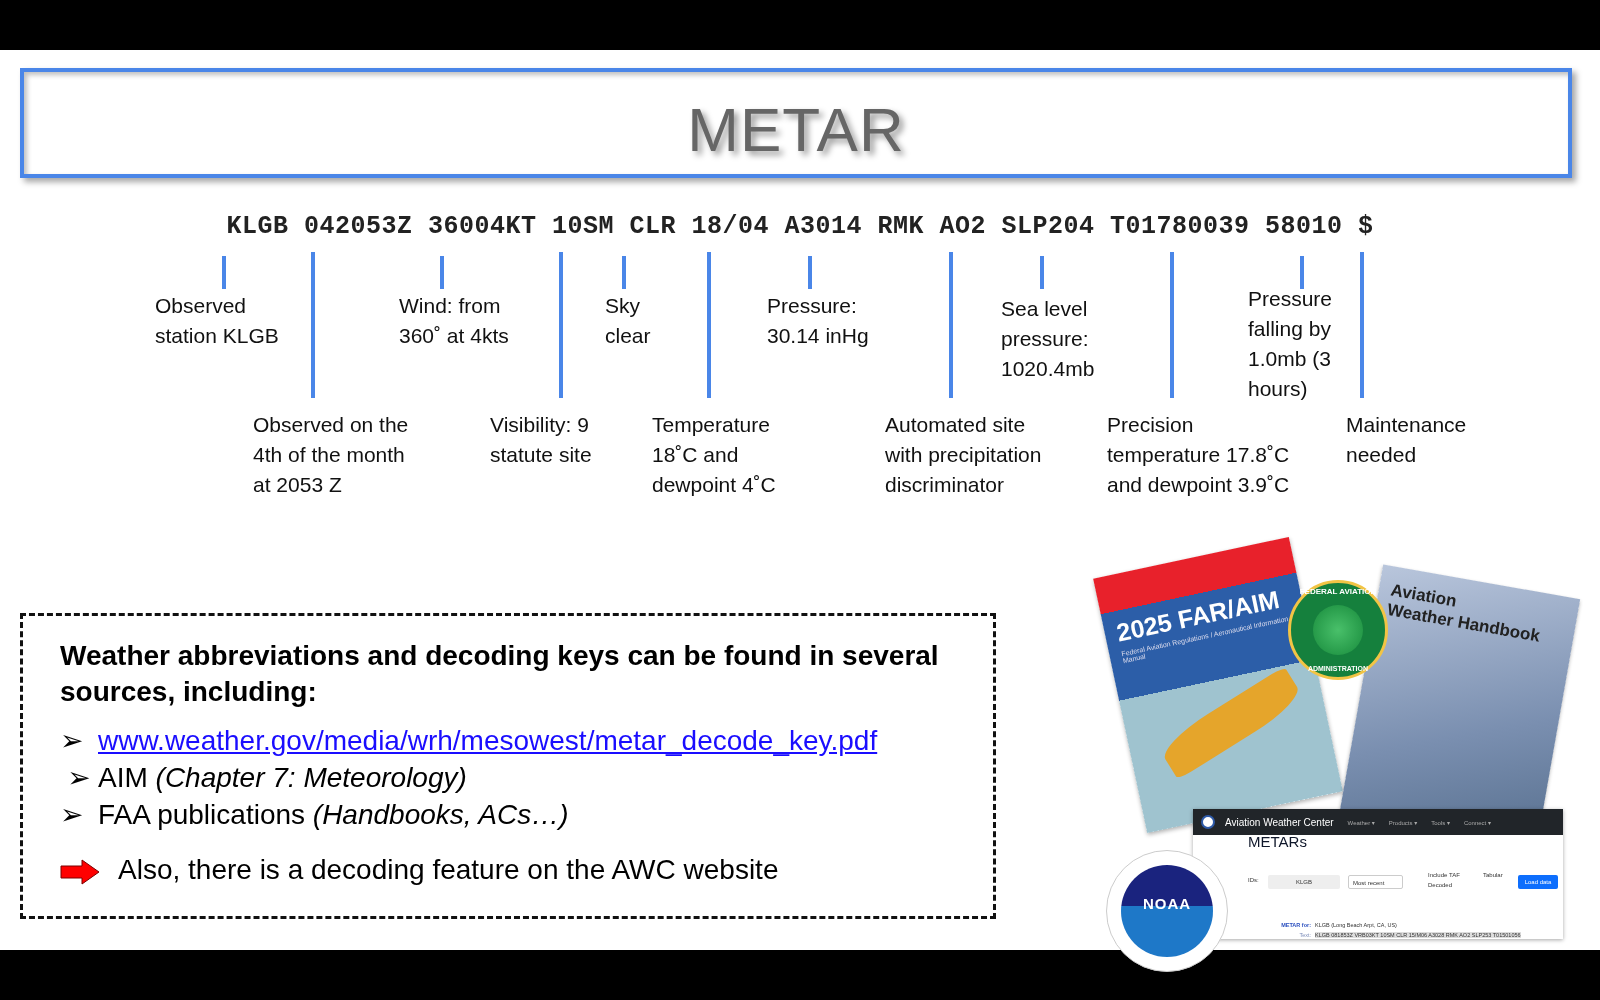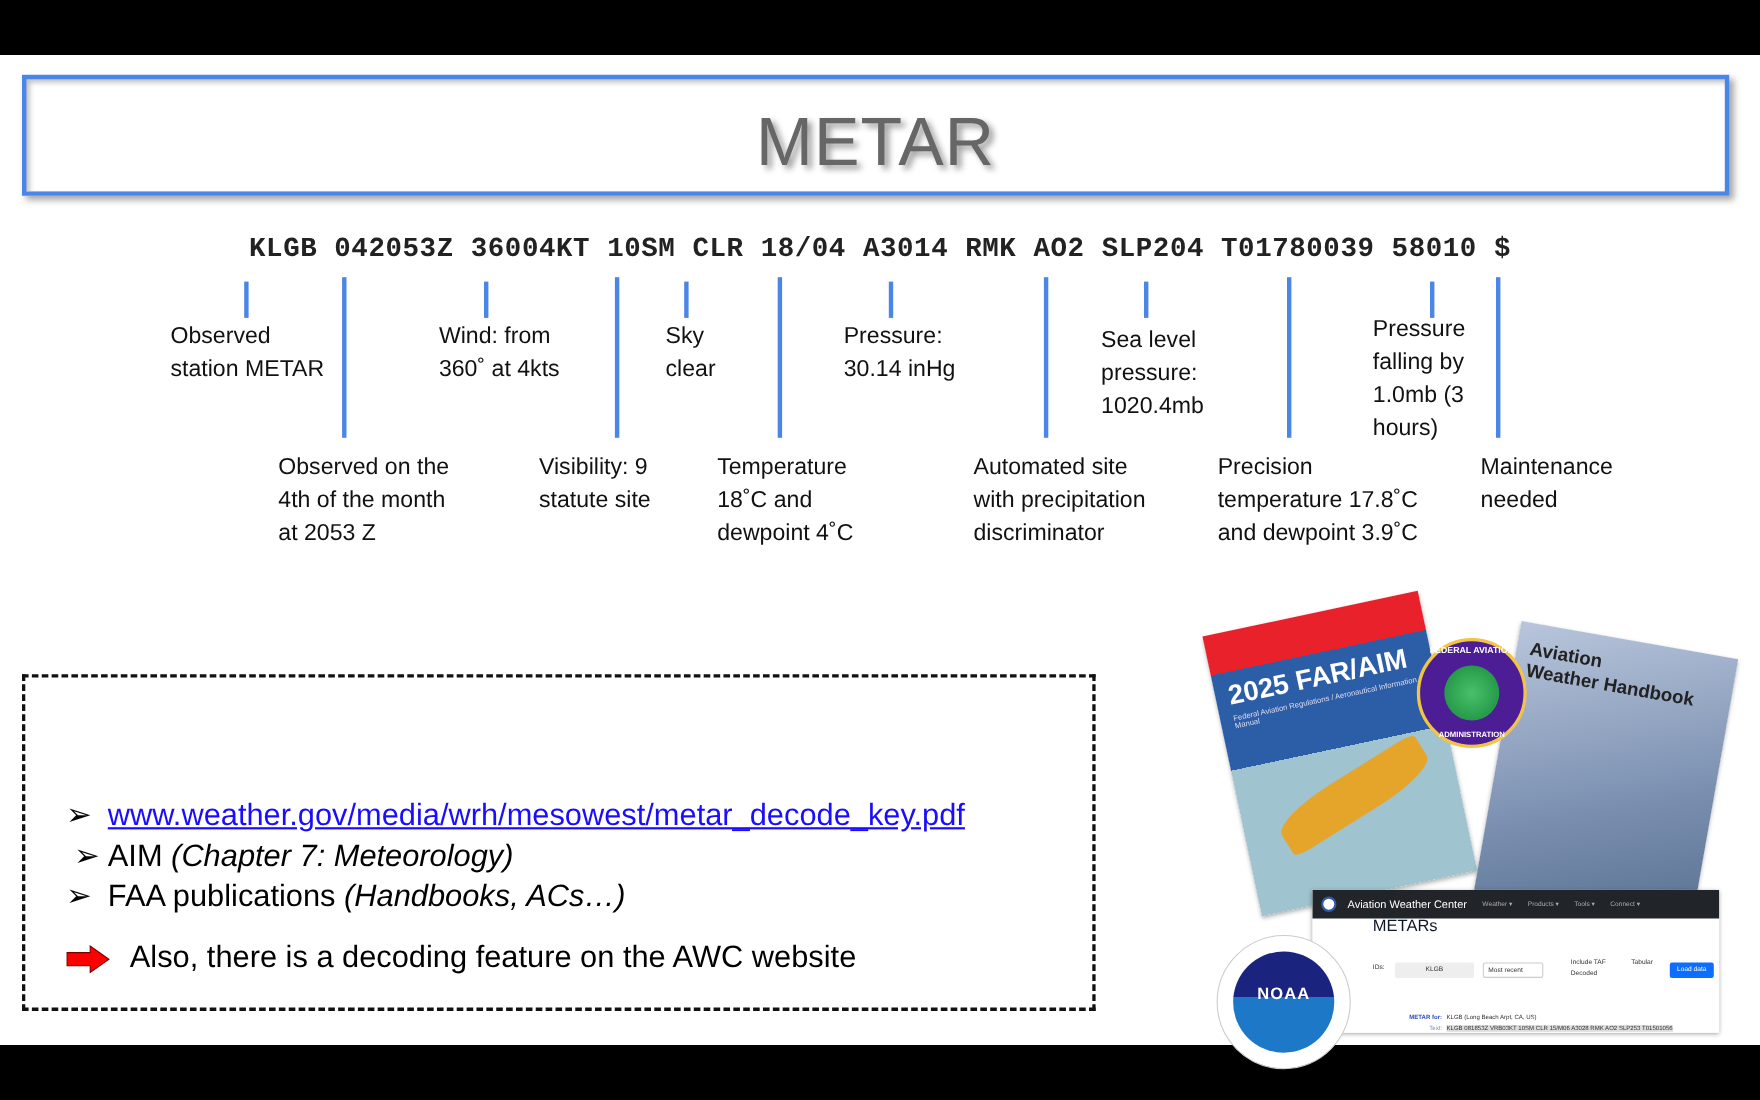--- a/index.html
+++ b/index.html
@@ -18,21 +18,21 @@
   .bullet i{font-style:italic;}
   .awc-note{position:absolute;left:37px;top:238px;font-size:28px;color:#000;white-space:nowrap;}
   .red-arrow{display:inline-block;vertical-align:middle;margin-right:18px;}
   
   .book-far{position:absolute;left:1118px;top:505px;width:200px;height:260px;transform:rotate(-12deg);background:linear-gradient(#e8212b 0 14%,#2c5ea8 14% 48%,#9fc3cf 48% 100%);box-shadow:0 2px 4px rgba(0,0,0,0.3);overflow:hidden;}
   .book-far .t{position:absolute;left:12px;top:44px;color:#fff;font-weight:bold;font-size:25px;}
   .book-far .sub{position:absolute;left:12px;top:76px;color:#dde;font-size:7px;}
   .book-far .plane{position:absolute;left:30px;top:150px;width:150px;height:40px;background:#e5a52b;border-radius:40% 10% 40% 10%;transform:rotate(-20deg);}
   .book-awh{position:absolute;left:1360px;top:530px;width:200px;height:250px;transform:rotate(10deg);background:linear-gradient(160deg,#b9c6dc,#7a8fb0 60%,#58708f);box-shadow:0 2px 4px rgba(0,0,0,0.3);overflow:hidden;}
   .book-awh .t{position:absolute;left:12px;top:14px;color:#222;font-weight:bold;font-size:17px;line-height:20px;}
-  .faa-seal{position:absolute;left:1288px;top:530px;width:100px;height:100px;border-radius:50%;background:#4c1d95;border:3px solid #f2c445;box-sizing:border-box;}
+  .faa-seal{position:absolute;left:1288px;top:530px;width:100px;height:100px;border-radius:50%;background:#15803d;border:3px solid #f2c445;box-sizing:border-box;}
   .faa-seal .inner{position:absolute;left:22px;top:22px;width:50px;height:50px;border-radius:50%;background:radial-gradient(#49c06a,#178a3b);}
   .faa-seal .txt{position:absolute;left:0;right:0;top:4px;text-align:center;color:#fff;font-size:8px;font-weight:bold;}
   .faa-seal .txt2{position:absolute;left:0;right:0;bottom:5px;text-align:center;color:#fff;font-size:7px;font-weight:bold;}
   .awc{position:absolute;left:1193px;top:759px;width:370px;height:130px;background:#fff;box-shadow:0 1px 4px rgba(0,0,0,0.35);overflow:hidden;}
   .awc-bar{height:26px;background:#212529;color:#fff;font-size:10px;display:flex;align-items:center;padding-left:8px;gap:10px;}
   .awc-logo{width:14px;height:14px;border-radius:50%;background:#fff;border:2px solid #2e5aa8;box-sizing:border-box;}
   .awc-brand{font-size:10px;}
   .awc-nav{color:#aaa;font-size:6px;margin-left:4px;}
   .awc-h{position:absolute;left:55px;top:24px;font-size:15px;color:#0f172a;}
   .awc-ids{position:absolute;left:55px;top:68px;font-size:6px;color:#333;}
@@ -68,21 +68,21 @@
 
   <div class="tick" style="left:311px;top:202px;height:146px;"></div>
   <div class="tick" style="left:559px;top:202px;height:146px;"></div>
   <div class="tick" style="left:707px;top:202px;height:146px;"></div>
   <div class="tick" style="left:949px;top:202px;height:146px;"></div>
   <div class="tick" style="left:1170px;top:202px;height:146px;"></div>
   <div class="tick" style="left:1360px;top:202px;height:146px;"></div>
 
   <div class="label" style="left:155px;top:241px;">
     <div>Observed</div>
-    <div>station METAR</div>
+    <div>station KLGB</div>
   </div>
   <div class="label" style="left:399px;top:241px;">
     <div>Wind: from</div>
     <div>360˚ at 4kts</div>
   </div>
   <div class="label" style="left:605px;top:241px;">
     <div>Sky</div>
     <div>clear</div>
   </div>
   <div class="label" style="left:767px;top:241px;">
@@ -124,20 +124,21 @@
     <div>Precision</div>
     <div>temperature 17.8˚C</div>
     <div>and dewpoint 3.9˚C</div>
   </div>
   <div class="label" style="left:1346px;top:360px;">
     <div>Maintenance</div>
     <div>needed</div>
   </div>
 
   <div class="info-box">
+    <div class="info-heading">Weather abbreviations and decoding keys can be found in several sources, including:</div>
     <div class="bullet" style="top:108px;">
       <span class="arrow">➢</span><a>www.weather.gov/media/wrh/mesowest/metar_decode_key.pdf</a>
     </div>
     <div class="bullet" style="top:145px;text-align:center;">
       <span class="arrow">➢</span><span>AIM </span><i>(Chapter 7: Meteorology)</i>
     </div>
     <div class="bullet" style="top:182px;">
       <span class="arrow">➢</span><span>FAA publications </span><i>(Handbooks, ACs…)</i>
     </div>
     <div class="awc-note">

